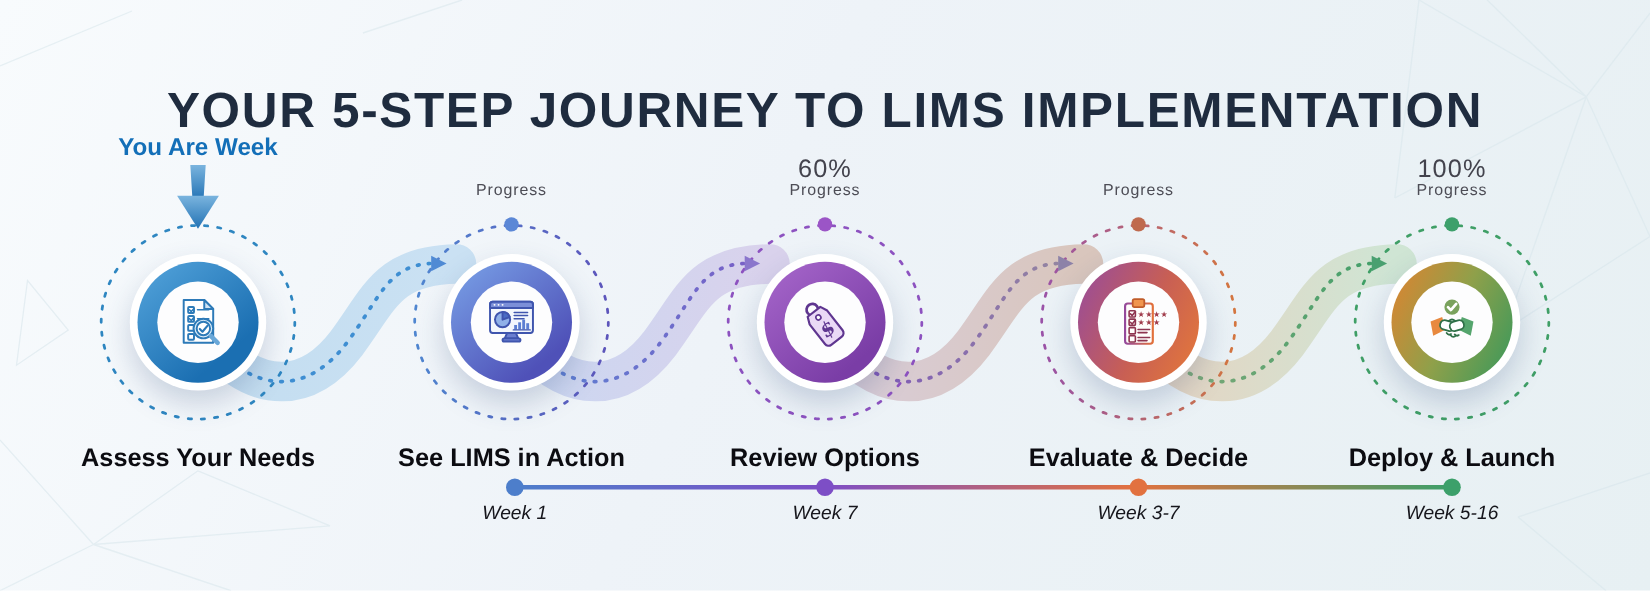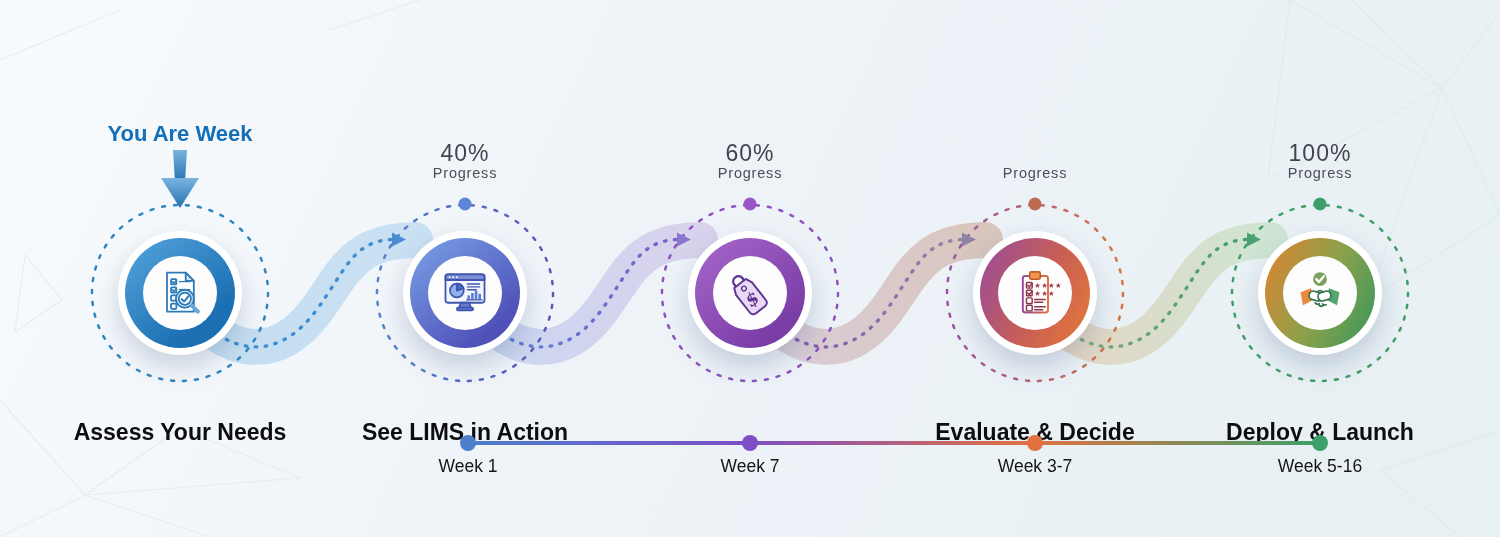--- a/index.html
+++ b/index.html
@@ -24,28 +24,28 @@
     display:flex;align-items:center;justify-content:center;}
   .ring{width:110px;height:110px;border-radius:50%;display:flex;align-items:center;justify-content:center;}
   .r1{background:linear-gradient(140deg,#55a5dc 0%,#1b6fb2 75%);}
   .r2{background:linear-gradient(140deg,#7aa3e8 0%,#4f51b8 80%);}
   .r3{background:linear-gradient(140deg,#a868cc 0%,#7a3da6 80%);}
   .r4{background:linear-gradient(115deg,#964b9e 0%,#c85f54 55%,#e67a38 100%);}
   .r5{background:linear-gradient(115deg,#e1822f 0%,#8fa04a 50%,#36985c 100%);}
   .inner{width:74px;height:74px;border-radius:50%;background:#fdfdfe;
     display:flex;align-items:center;justify-content:center;}
   .step-label{position:absolute;top:403px;left:0;width:100%;font-size:23px;
-    font-weight:700;color:#0c0c11;white-space:nowrap;margin-top:16px;}
+    font-weight:700;color:#0c0c11;white-space:nowrap;}
   .timeline-line{position:absolute;top:441px;left:468px;width:852px;height:4px;border-radius:2px;
     background:linear-gradient(90deg,#4d7ecb 0%,#7d4ec6 33%,#e2713f 66%,#3ca06a 100%);}
   .week-dot{position:absolute;top:435px;width:16px;height:16px;border-radius:50%;}
   .wd1{left:460px;background:#4d7ecb;} .wd2{left:742px;background:#7d4ec6;}
   .wd3{left:1027px;background:#e2713f;} .wd4{left:1312px;background:#3ca06a;}
   .week-label{position:absolute;top:456px;width:160px;margin-left:-80px;text-align:center;
-    font-size:17.5px;color:#16161c;}
+    font-size:17.5px;color:#16161c;font-style:italic;}
   .wl1{left:468px;} .wl2{left:750px;} .wl3{left:1035px;} .wl4{left:1320px;}
 </style>
 </head>
 <body>
 
 <div class="canvas">
 
   <svg class="bg-mesh" viewBox="0 0 1500 537">
     <g stroke="#d7e5eb" stroke-width="1.2" opacity="0.55" fill="none">
       <path d="M1442 88 L1290 0 M1442 88 L1500 12 M1442 88 L1500 215 M1442 88 L1368 300 M1442 88 L1268 180 M1442 88 L1352 0 M1268 180 L1290 0 M1368 300 L1500 215"></path>
@@ -124,20 +124,21 @@
       <path stroke="url(#dash4)" d="M1050 315 C1090 358,1135 358,1170 312 C1200 272,1207 241,1247 239.5"></path>
     </g>
     <g stroke="none">
       <polygon points="392,232.5 406,239.5 392,246.5" fill="#4f8ad4"></polygon>
       <polygon points="677,232.5 691,239.5 677,246.5" fill="#8a76cc"></polygon>
       <polygon points="962,232.5 976,239.5 962,246.5" fill="#8d82a8"></polygon>
       <polygon points="1247,232.5 1261,239.5 1247,246.5" fill="#49a070"></polygon>
     </g>
   </svg>
 
+  <h1 class="page-title">YOUR 5-STEP JOURNEY TO LIMS IMPLEMENTATION</h1>
 
   <div class="step s1">
     <div class="you-are-here">You Are Week</div>
     <svg class="down-arrow" width="46" height="62" viewBox="0 0 46 62">
       <defs>
           <linearGradient id="arrg" x1="0" y1="0" x2="0" y2="1">
             <stop offset="0" stop-color="#7ab4de"></stop>
             <stop offset="1" stop-color="#2272b4"></stop>
           </linearGradient>
         </defs>
@@ -164,21 +165,20 @@
           <path d="M46.5 47.5 L54 55" stroke="#69a7d8" stroke-width="5"></path>
         </g>
       </svg>
     </div>
         </div>
       </div>
     <div class="step-label">Assess Your Needs</div>
   </div>
 
   <div class="step s2">
-    <div class="progress-pct">40%</div>
     <div class="progress-cap">Progress</div>
     <div class="disc">
         <div class="ring r2">
           <div class="inner">
       <svg width="52" height="52" viewBox="0 0 64 64">
         <g stroke="#3f55ae" stroke-width="2.2" fill="none" stroke-linecap="round" stroke-linejoin="round">
           <rect x="8" y="9" width="48" height="35" rx="3" fill="#f3f7fd"></rect>
           <path d="M11 9 h42 a3 3 0 0 1 3 3 v4 H8 v-4 a3 3 0 0 1 3 -3 Z" fill="#7b8fd8"></path>
           <circle cx="13" cy="12.5" r="1.1" fill="#fff" stroke="none"></circle>
           <circle cx="17.5" cy="12.5" r="1.1" fill="#fff" stroke="none"></circle>
@@ -213,20 +213,21 @@
         <g transform="rotate(-38 32 36)">
           <circle cx="32" cy="13" r="6.5" fill="none" stroke="#5f3690" stroke-width="3"></circle>
           <path d="M23 16 h18 l3.5 8 V52 a5 5 0 0 1 -5 5 H24.5 a5 5 0 0 1 -5 -5 V24 Z" fill="#ead9f6" stroke="#5f3690" stroke-width="2.4" stroke-linejoin="round"></path>
           <circle cx="32" cy="24" r="2.8" fill="#ffffff" stroke="#5f3690" stroke-width="1.8"></circle>
           <text x="32" y="48" font-size="22" font-weight="bold" font-style="italic" fill="#5f3690" text-anchor="middle" font-family="DejaVu Serif, serif">$</text>
         </g>
       </svg>
     </div>
         </div>
       </div>
+    <div class="step-label">Review Options</div>
   </div>
 
   <div class="step s4">
     <div class="progress-cap">Progress</div>
     <div class="disc">
         <div class="ring r4">
           <div class="inner">
       <svg width="52" height="52" viewBox="0 0 64 64">
         <defs>
                 <linearGradient id="icg4" x1="0" y1="0" x2="1" y2="0">

